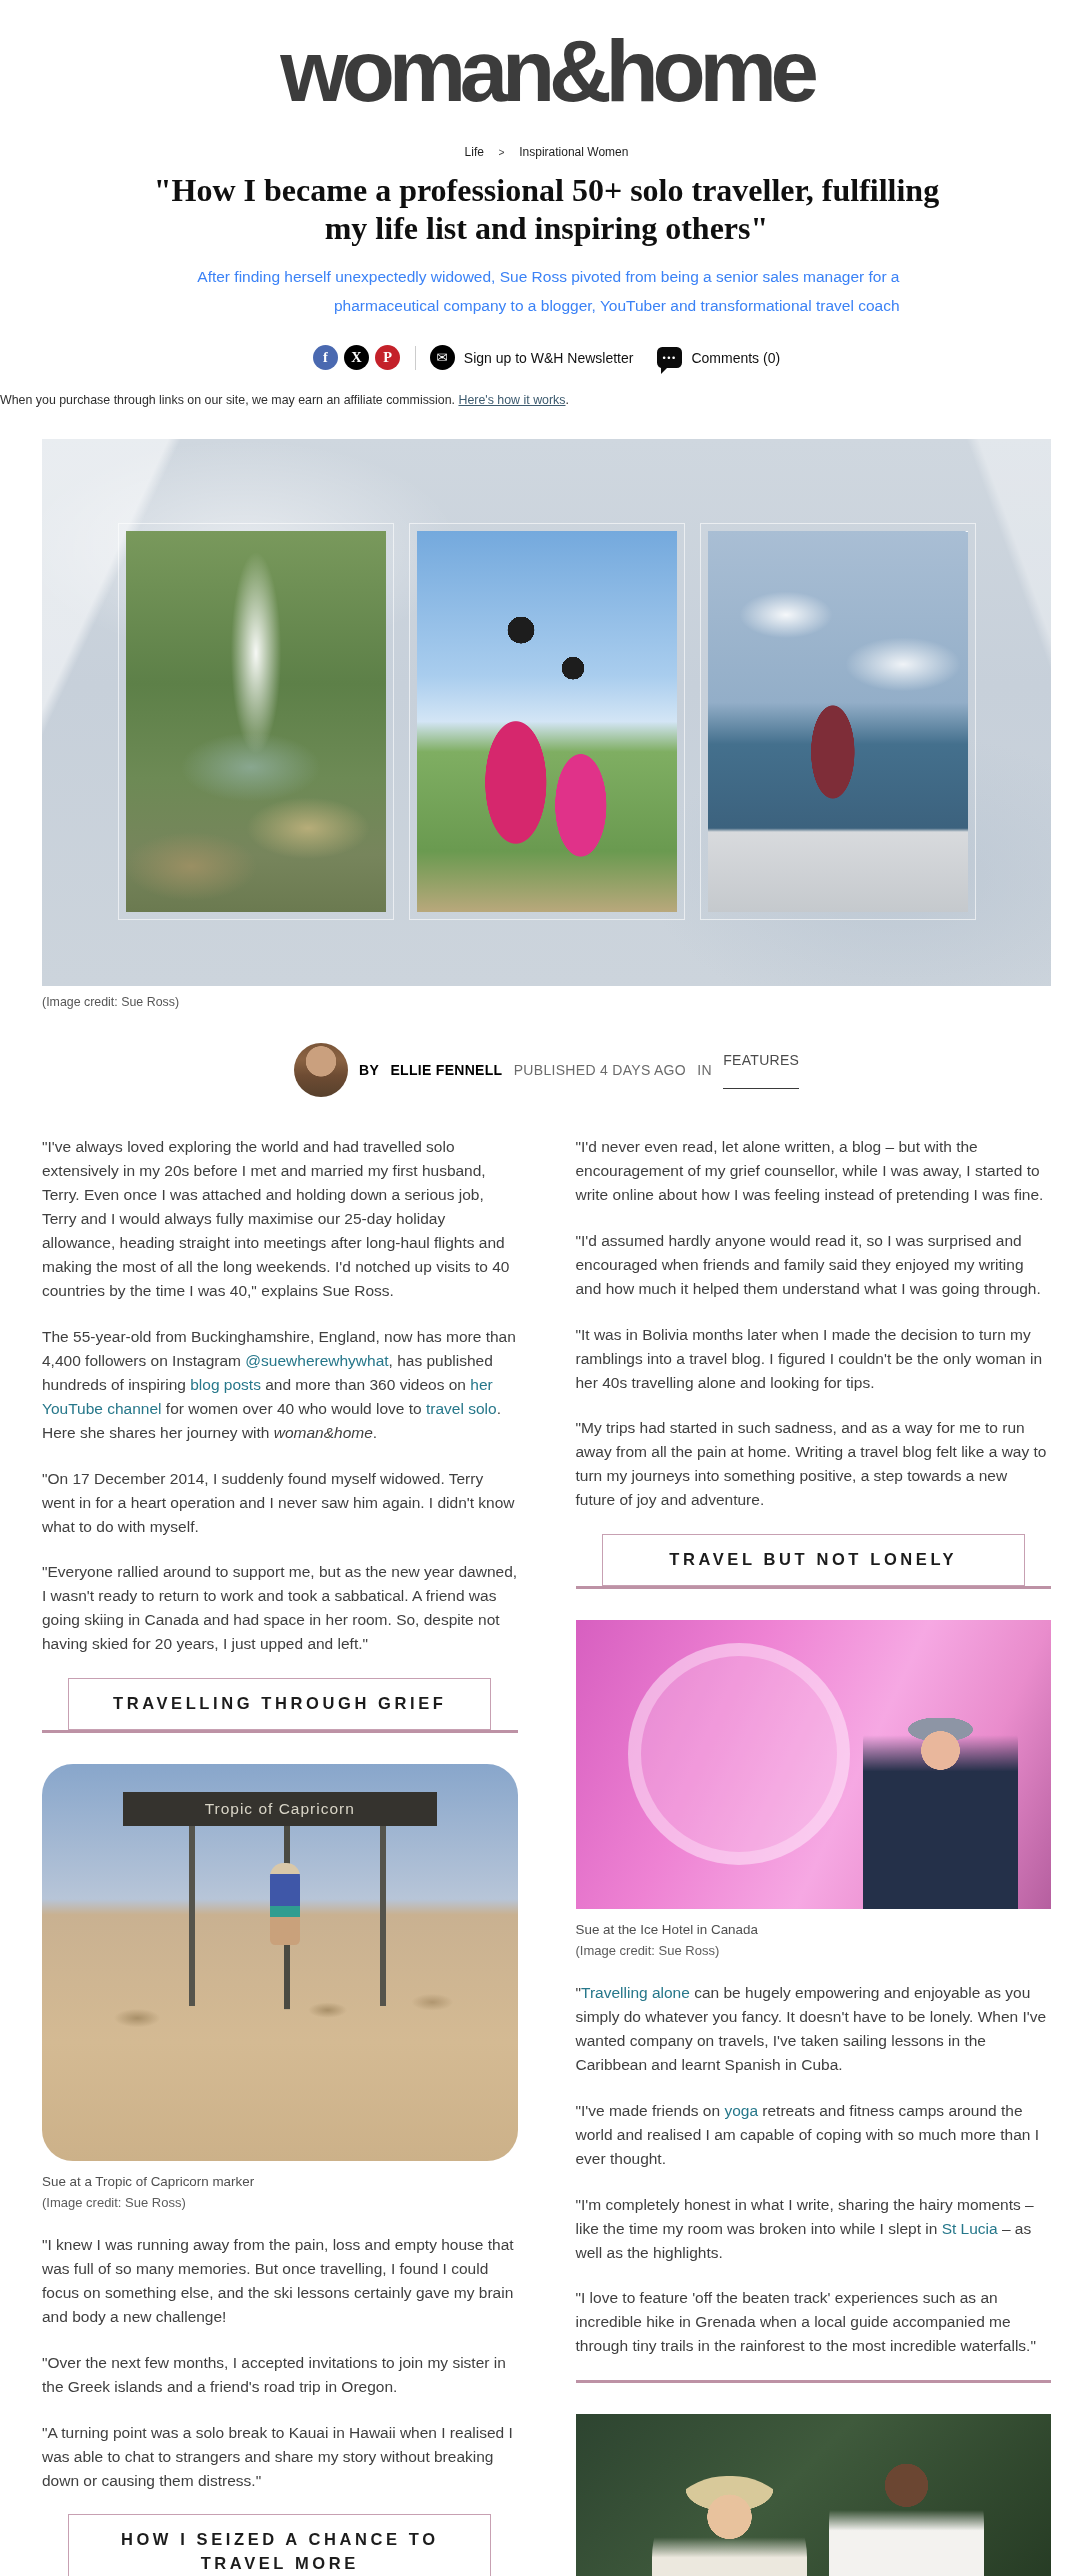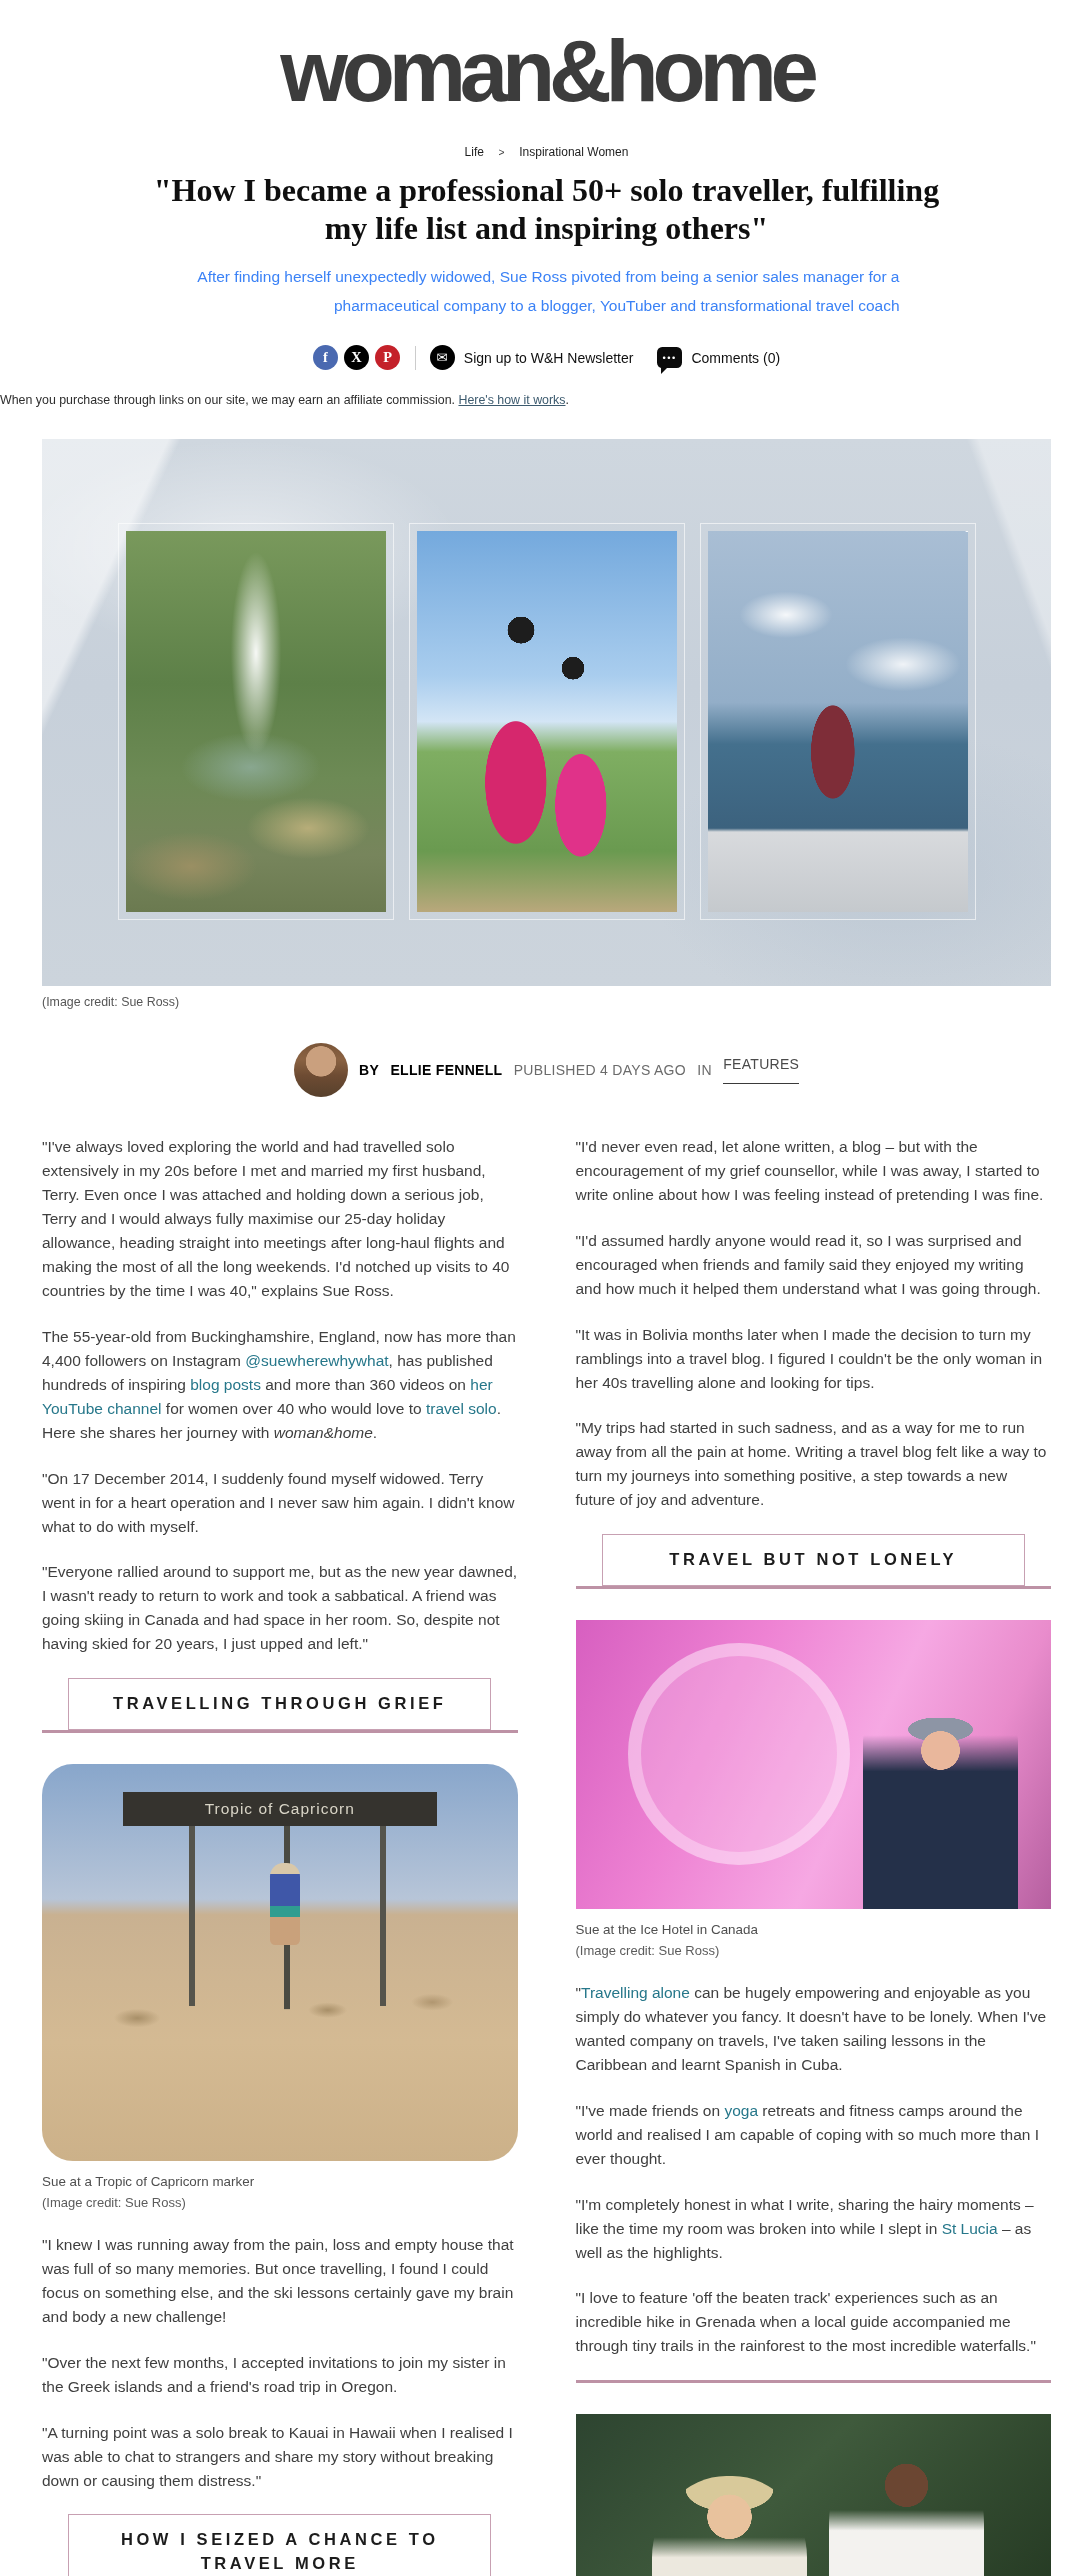--- a/index.html
+++ b/index.html
@@ -77,21 +77,21 @@
 
   
   .byline { display:flex; align-items:center; justify-content:center; gap:11.3px;
             margin-top:34px; font-size:14px; letter-spacing:0.3px; }
   .avatar { width:54px; height:54px; border-radius:50%; display:inline-block;
             background:
               radial-gradient(circle 15.5px at 50% 34%, #caa07e 0 96%, transparent 100%),
               linear-gradient(180deg,#7a5538 0%, #8a6242 30%, #6e4c33 60%, #57402c 100%); }
   .byline .by, .byline .author { font-weight:700; color:#000; text-decoration:none; }
   .byline .pub { color:#6b6b6b; }
-  .byline .cat { color:#4a4a4a; text-decoration:none; border-bottom:1.5px solid #3a3a3a; padding-bottom:11px; }
+  .byline .cat { color:#4a4a4a; text-decoration:none; border-bottom:1.5px solid #3a3a3a; padding-bottom:20px; }
 
   
   .columns { width:1009px; margin:38px auto 0; display:grid;
              grid-template-columns:1fr 1fr; column-gap:58px; }
   .para { font-size:15.5px; line-height:24px; color:#3f3f3f; margin:0 0 21.6px; }
   .inline-link { color:#26778a; text-decoration:none; }
 
   .section-heading { position:relative; margin:8.2px 0 30px; padding-bottom:4.1px; }
   .sh-line { position:absolute; left:0; right:0; bottom:1px; height:2.6px; background:#bd92a5; }
   .sh-box { position:relative; margin:0 auto; width:89%; background:#fff;

